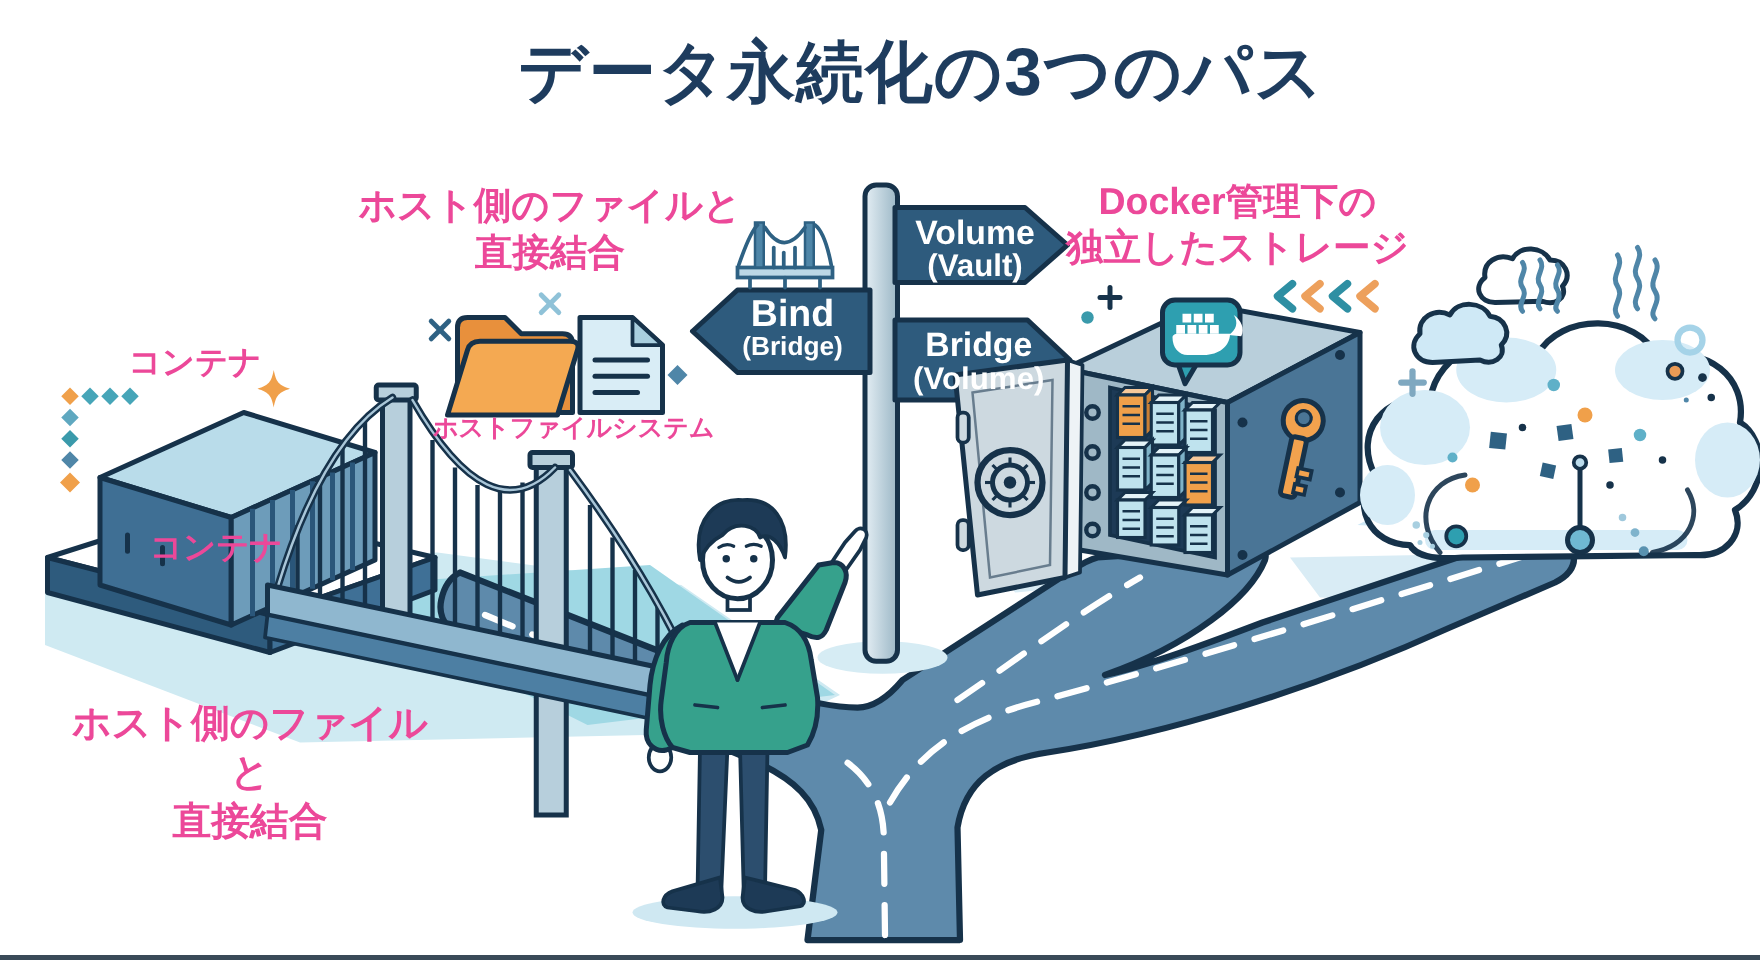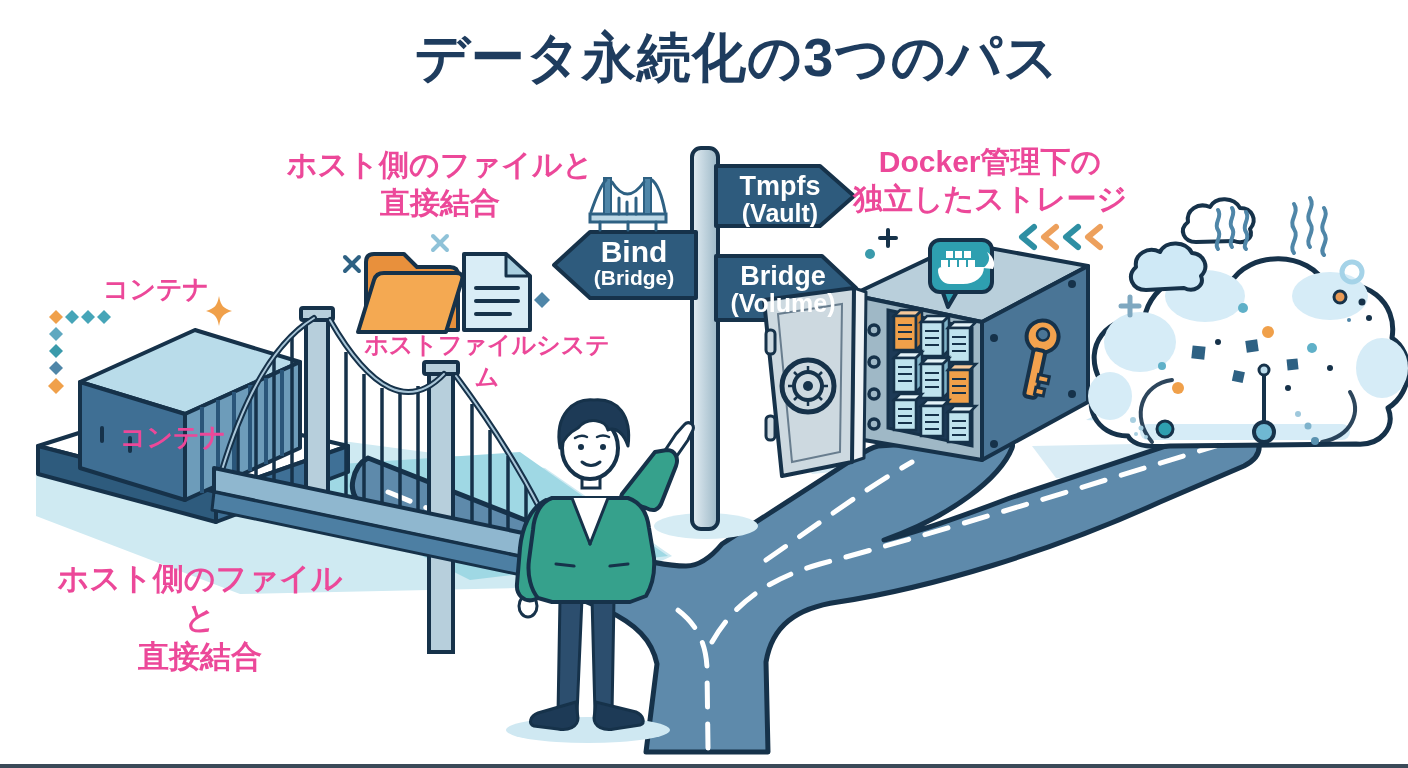--- a/index.html
+++ b/index.html
@@ -8,21 +8,21 @@
   #art{position:absolute;left:0;top:0;}
   .txt{position:absolute;text-align:center;color:#ec4899;font-weight:bold;}
   .txt span{display:block;}
   #title{left:0;top:22px;width:1408px;font-size:54px;font-weight:800;color:#1e3c5e;letter-spacing:1px;padding-left:33px;}
   #lbl-bind-top{left:268px;top:146px;width:344px;font-size:30px;line-height:1.28;}
   #lbl-volume{left:852px;top:144px;width:276px;font-size:30px;line-height:1.22;}
   #lbl-bind-bottom{left:48px;top:560px;width:304px;font-size:31px;line-height:1.25;}
   #lbl-tmpfs{left:1128px;top:526px;width:264px;font-size:30px;line-height:1.25;}
   #lbl-container-top{left:96px;top:272px;width:120px;font-size:26px;}
   #lbl-container-platform{left:118px;top:420px;width:110px;font-size:26px;}
-  #lbl-hostfs{left:330px;top:329px;width:258px;font-size:24px;padding-left:28px;}
+  #lbl-hostfs{left:330px;top:329px;width:258px;font-size:20px;}
   .sign-txt{position:absolute;text-align:center;color:#ffffff;font-weight:bold;line-height:1.04;}
   .sign-txt .l1{font-size:27px;}
   .sign-txt .l2{font-size:25px;font-weight:bold;}
   #sign-volume-txt{left:720px;top:172px;width:120px;}
   #sign-bind-txt{left:572px;top:236px;width:124px;text-align:center;}
   #sign-bind-txt .l1{font-size:30px;}
   #sign-bind-txt .l2{font-size:21px;}
   #sign-tmpfs-txt{left:722px;top:262px;width:122px;}
 </style>
 </head>
@@ -449,21 +449,21 @@
   <span>ホスト側のファイルと</span>
   <span>直接結合</span>
 </div>
 
 
 <div id="lbl-container-top" class="txt">コンテナ</div>
 <div id="lbl-container-platform" class="txt">コンテナ</div>
 <div id="lbl-hostfs" class="txt">ホストファイルシステム</div>
 
 <div id="sign-volume-txt" class="sign-txt">
-  <span class="l1">Tmpfs</span>
+  <span class="l1">Volume</span>
   <span class="l2">(Vault)</span>
 </div>
 <div id="sign-bind-txt" class="sign-txt">
   <span class="l1">Bind</span>
   <span class="l2">(Bridge)</span>
 </div>
 <div id="sign-tmpfs-txt" class="sign-txt">
   <span class="l1">Bridge</span>
   <span class="l2">(Volume)</span>
 </div>

